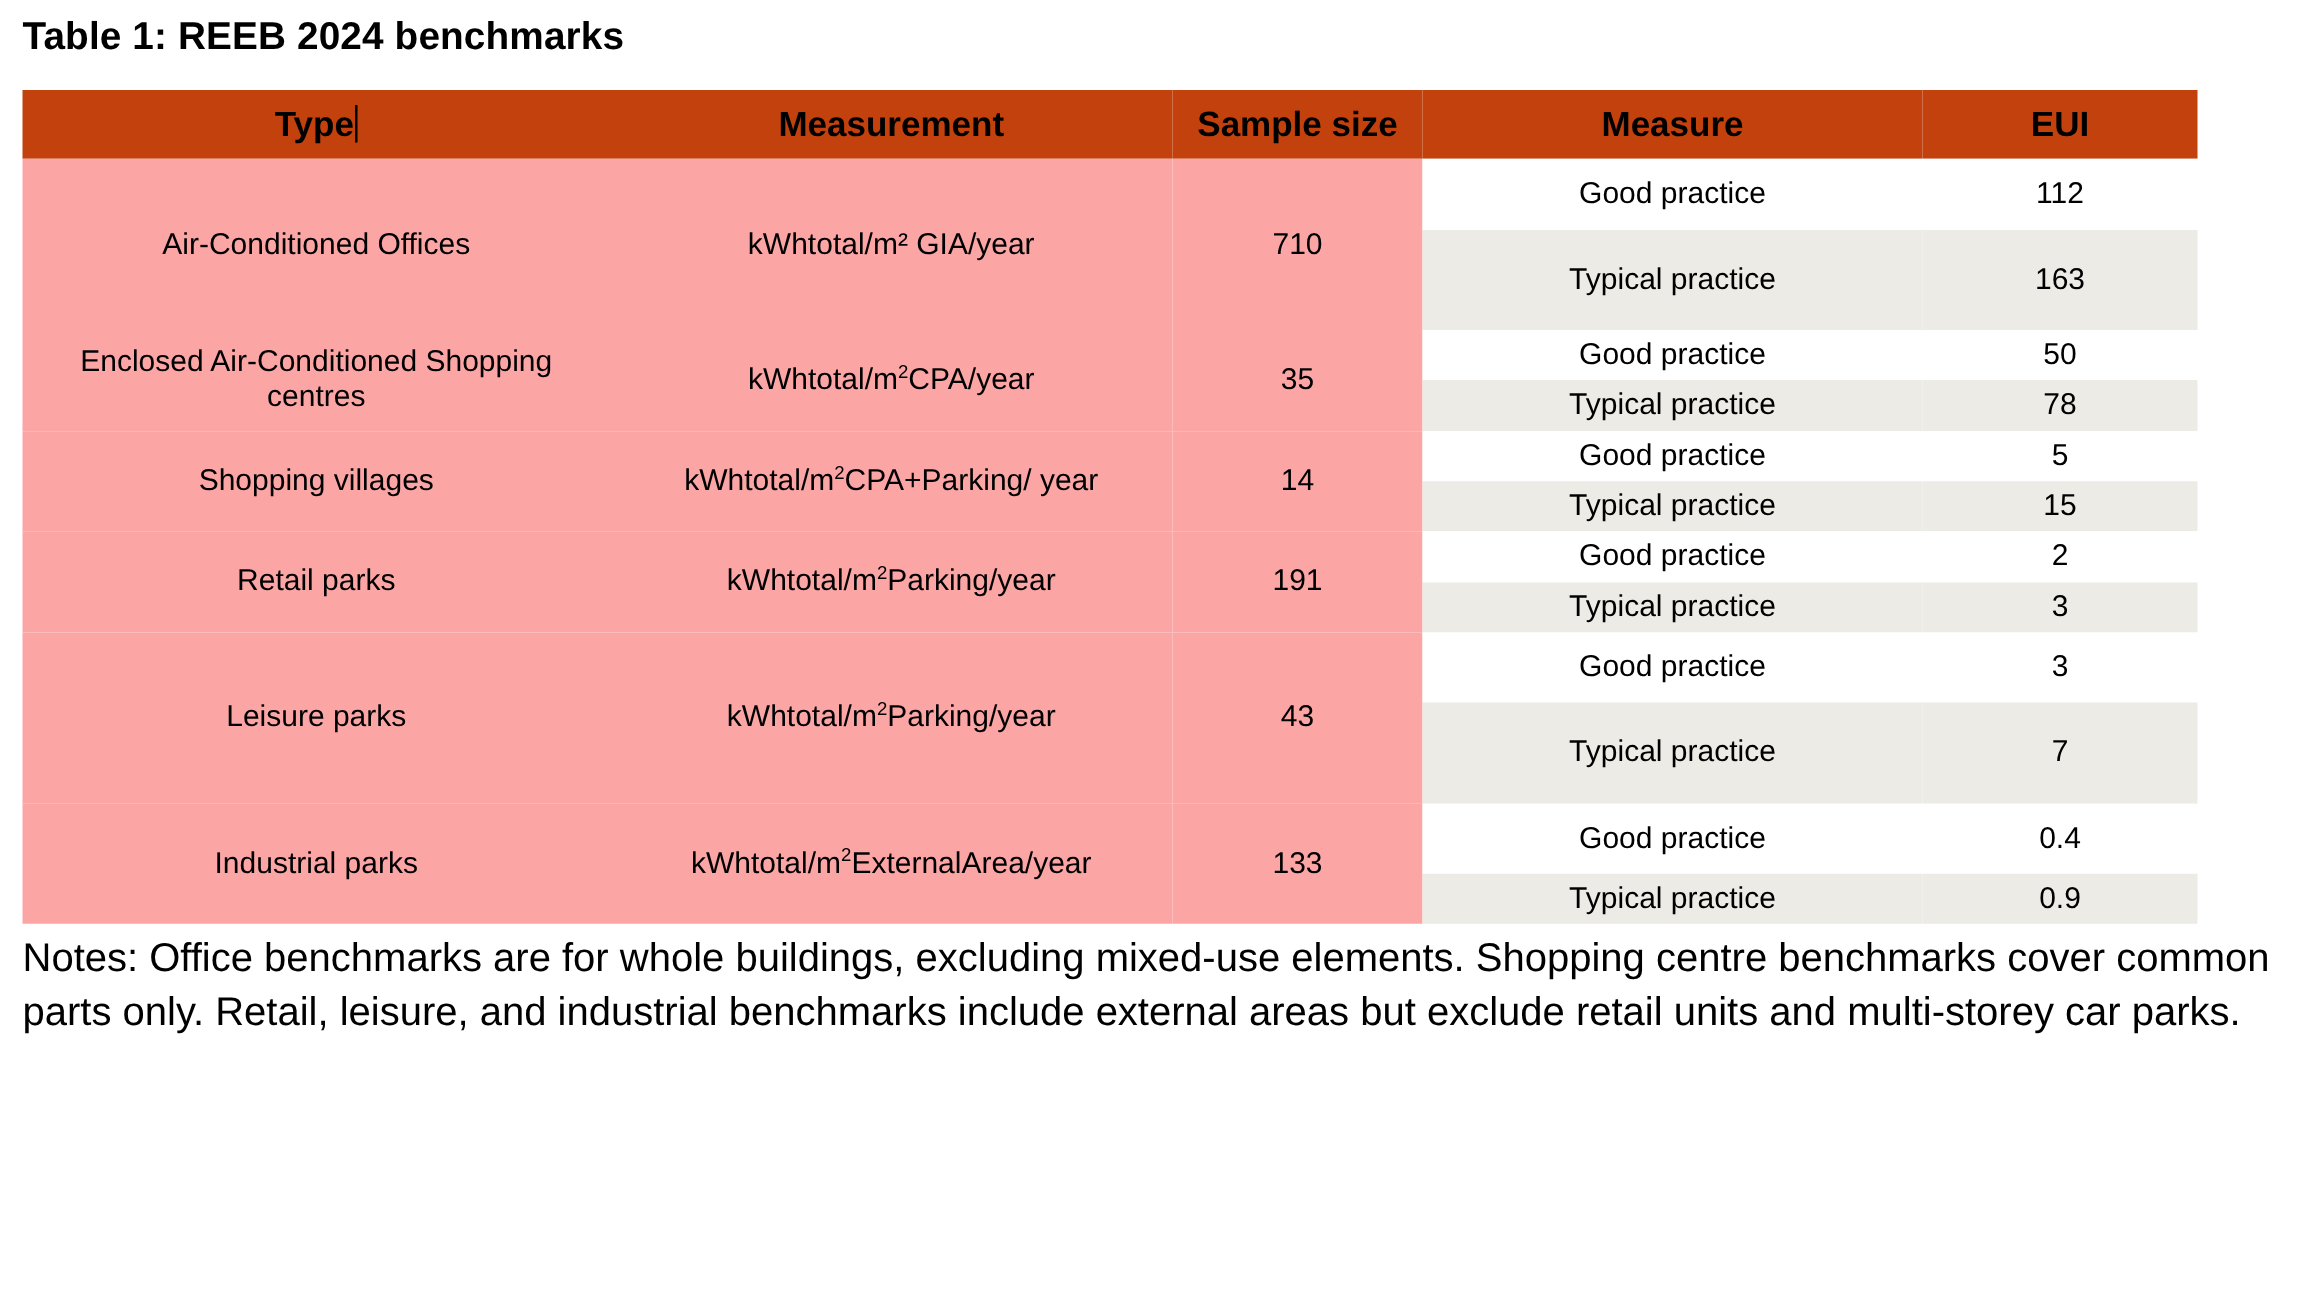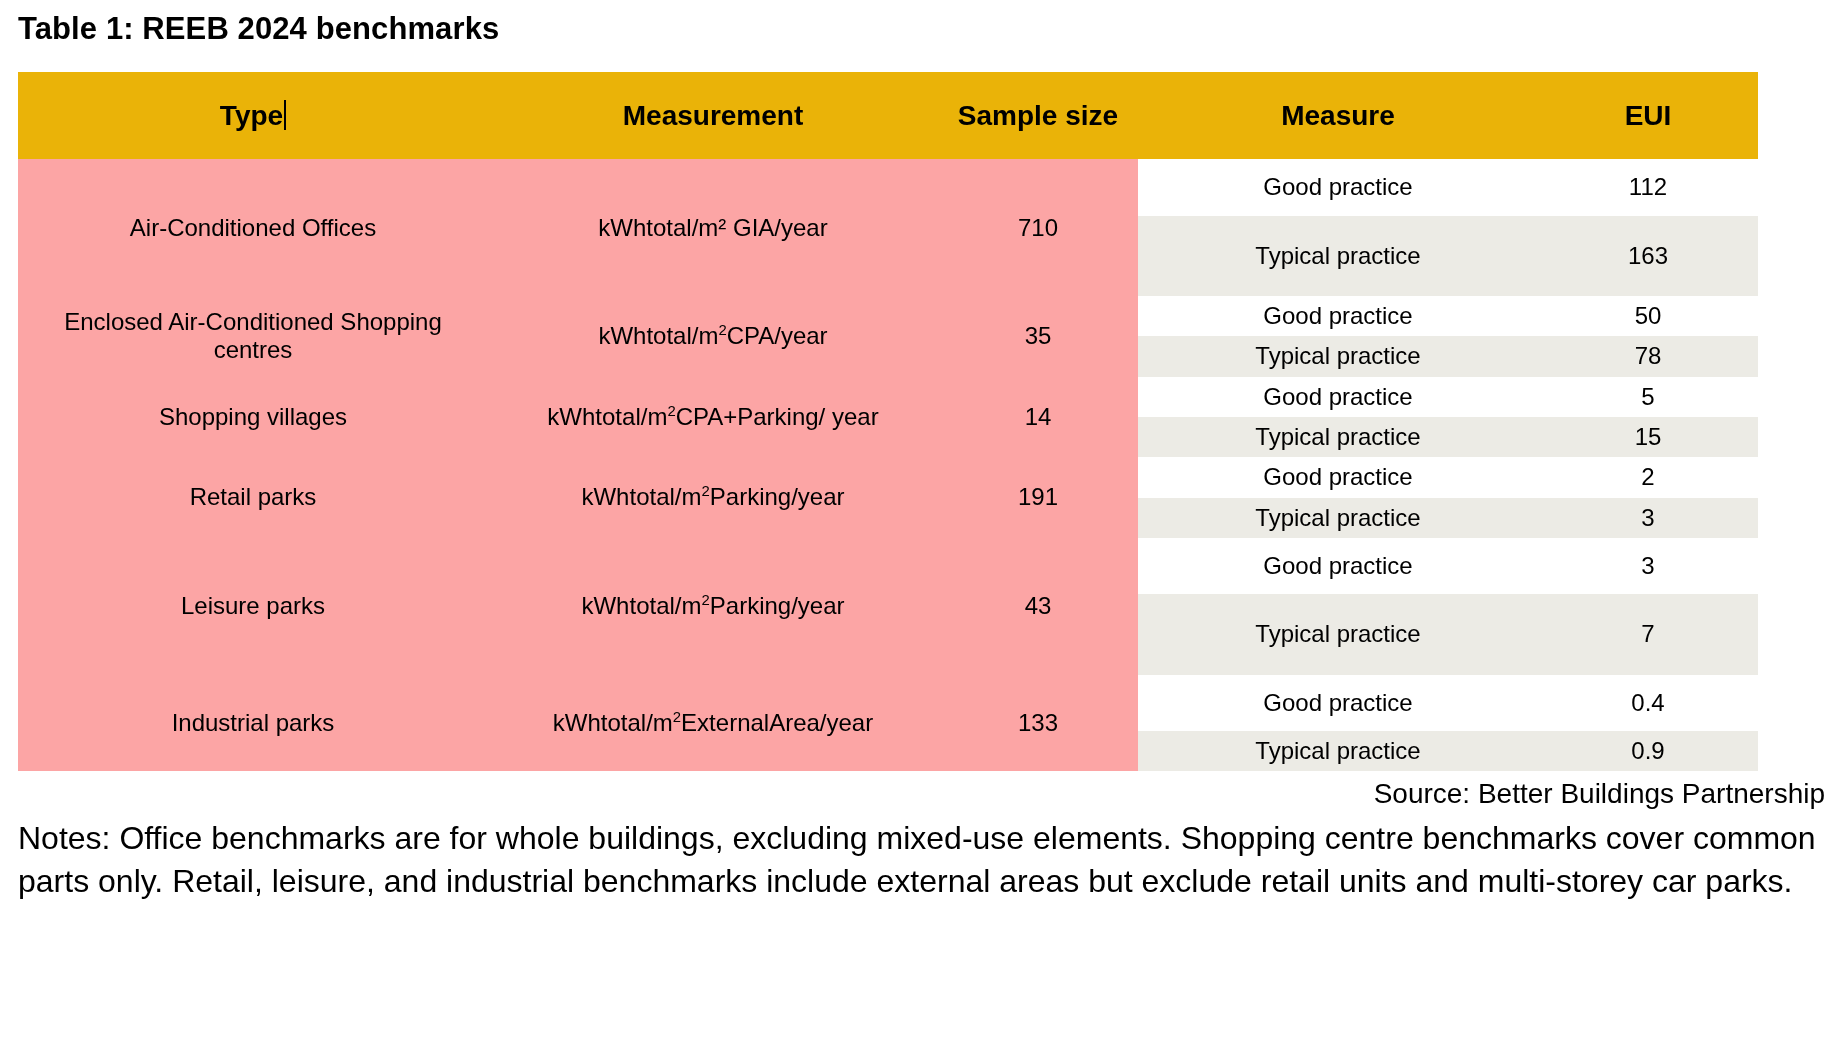--- a/index.html
+++ b/index.html
@@ -34,25 +34,25 @@
     width: 1740px;
     margin-left: 0px;
   }
   table.reeb col.c-type     { width: 470px; }
   table.reeb col.c-measure  { width: 450px; }
   table.reeb col.c-sample   { width: 200px; }
   table.reeb col.c-practice { width: 400px; }
   table.reeb col.c-eui      { width: 220px; }
 
   thead th {
-    background: #eab308;
+    background: #c2410c;
     font-size: 28px;
     font-weight: bold;
     text-align: center;
-    padding: 28px 6px;
+    padding: 12px 6px;
     border: 0;
     vertical-align: middle;
     line-height: 1.12;
   }
   thead th.h-sample { padding-left: 0; padding-right: 0; }
 
   tbody td {
     font-size: 24px;
     text-align: center;
     vertical-align: middle;
@@ -187,16 +187,15 @@
         <td class="eui-cell">0.4</td>
       </tr>
       <tr class="shaded rowpad-sm">
         <td class="practice-cell">Typical practice</td>
         <td class="eui-cell">0.9</td>
       </tr>
 
     </tbody>
   </table>
 
-  <div class="source">Source: Better Buildings Partnership</div>
   <div class="notes">Notes: Office benchmarks are for whole buildings, excluding mixed-use elements. Shopping centre benchmarks cover common parts only. Retail, leisure, and industrial benchmarks include external areas but exclude retail units and multi-storey car parks.</div>
 
 </div>
 
 </body></html>

